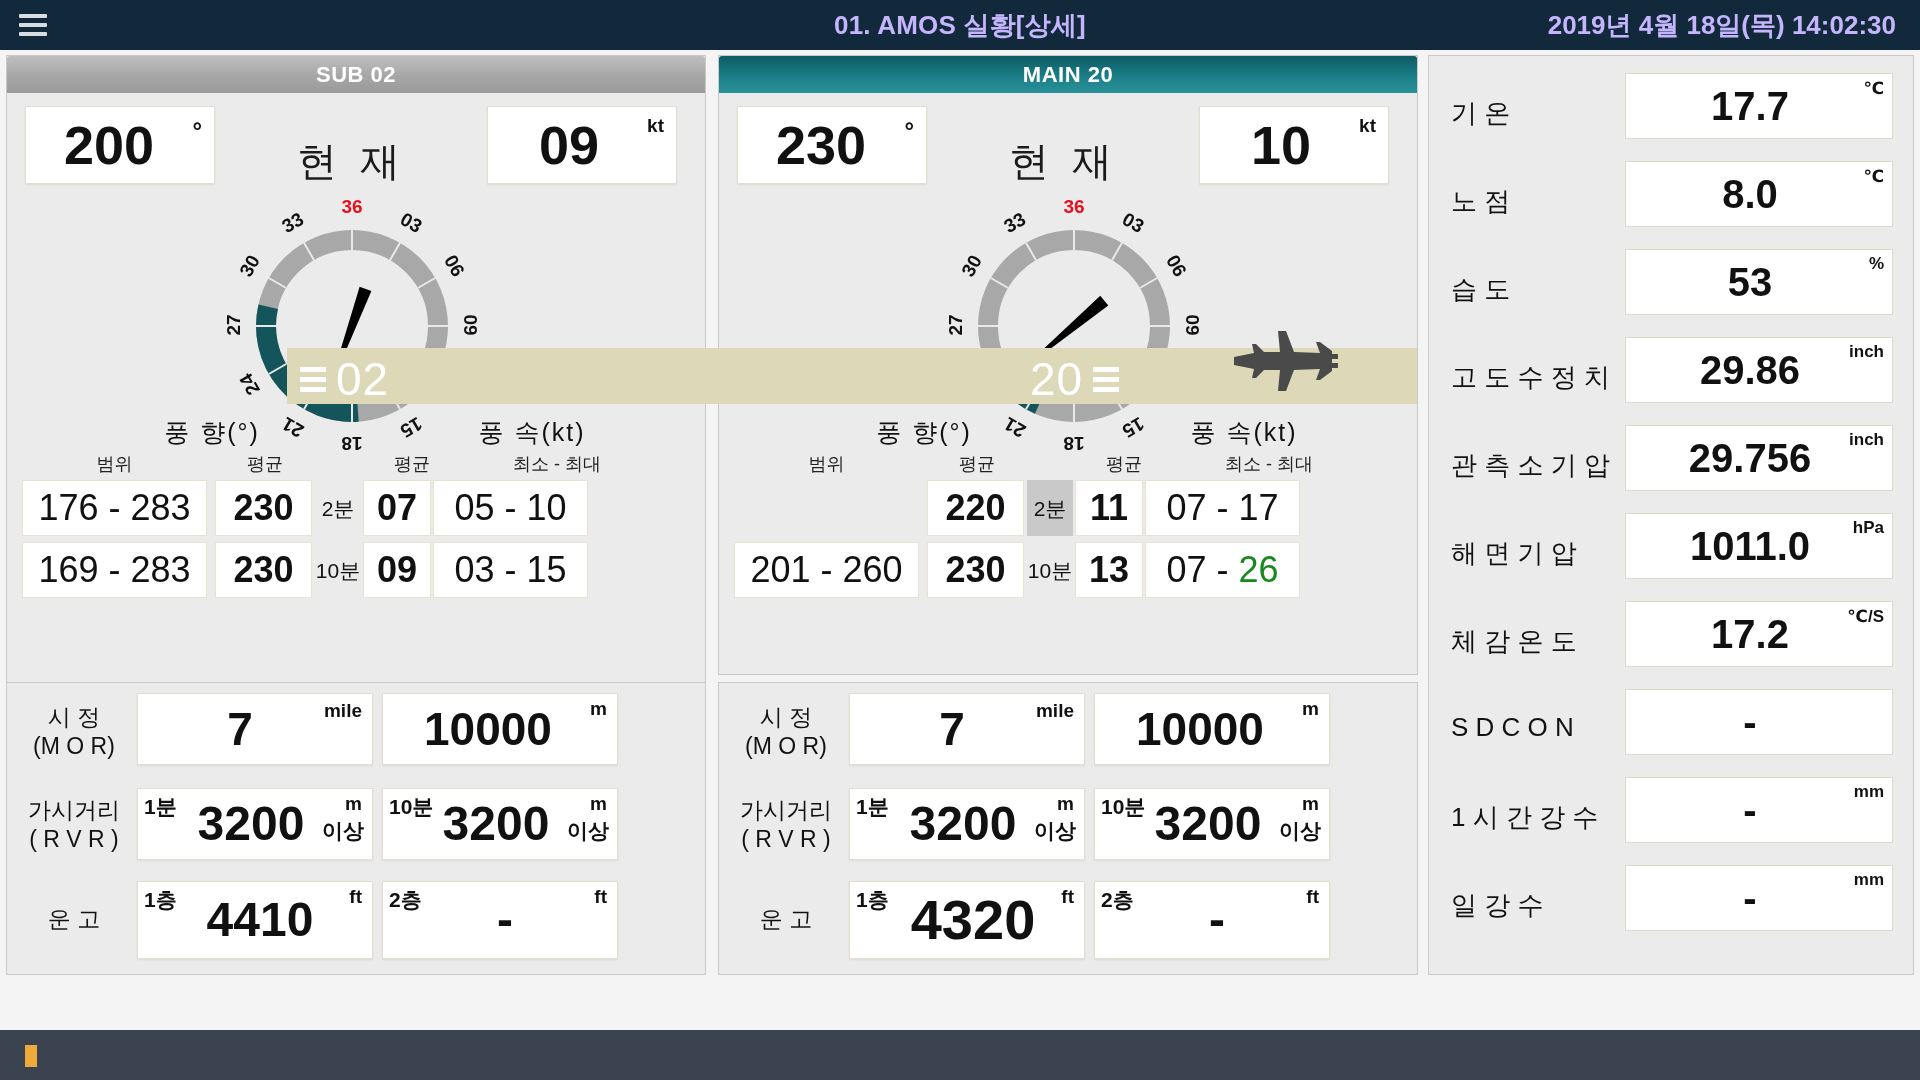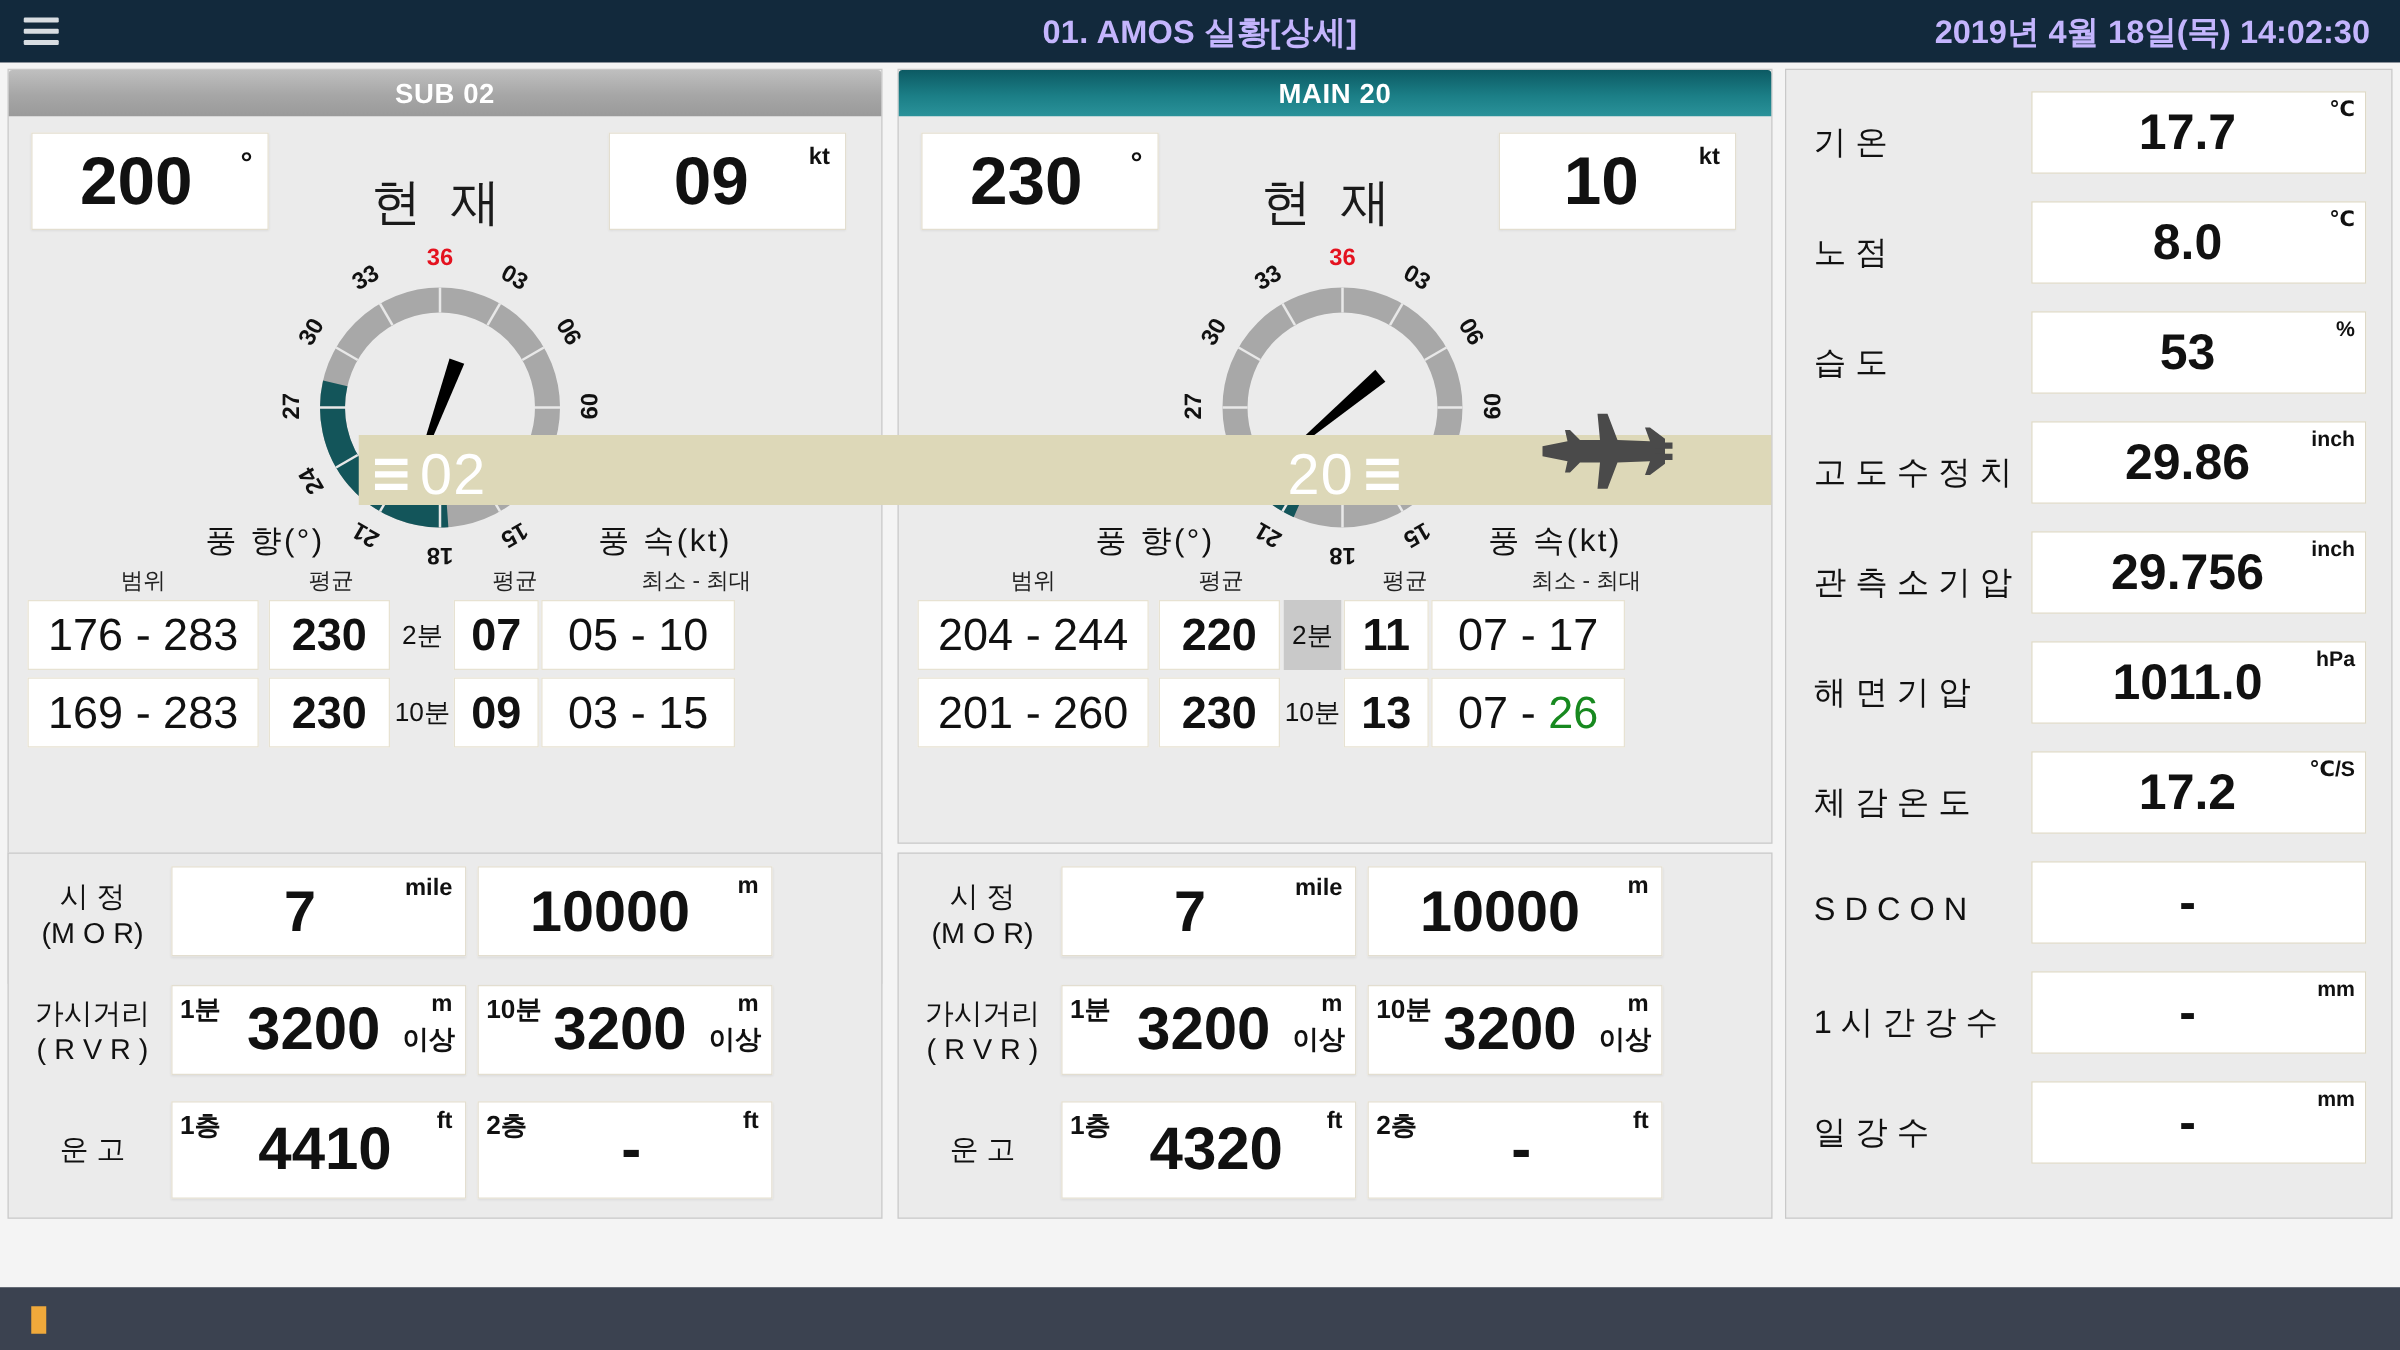--- a/index.html
+++ b/index.html
@@ -268,21 +268,20 @@
       <div class="tick-lab" style="left: 220px; top: 258px; transform: rotate(270deg);">27</div>
       <div class="tick-lab" style="left: 235.809px; top: 199px; transform: rotate(300deg);">30</div>
       <div class="tick-lab" style="left: 279px; top: 155.809px; transform: rotate(330deg);">33</div>
       <div class="tick-lab red" style="left: 338px; top: 140px; transform: rotate(360deg);">36</div>
       <div class="grp-title" style="left: 105px; top: 360px; width: 200px; text-align: center;">풍 향(°)</div>
       <div class="grp-title" style="left: 410px; top: 360px; width: 230px; text-align: center;">풍 속(kt)</div>
       <div class="sub-title" style="left: 15px; top: 396px; width: 185px;">범위</div>
       <div class="sub-title" style="left: 208px; top: 396px; width: 100px;">평균</div>
       <div class="sub-title" style="left: 355px; top: 396px; width: 100px;">평균</div>
       <div class="sub-title" style="left: 460px; top: 396px; width: 180px;">최소 - 최대</div>
-      <div class="cell" style="left: 15px; top: 424px; width: 185px; height: 56px;">204 - 244</div>
       <div class="cell bold" style="left: 208px; top: 424px; width: 97px; height: 56px;">220</div>
       <div class="cell graybg" style="left: 308px; top: 424px; width: 46px; height: 56px;">2분</div>
       <div class="cell bold" style="left: 356px; top: 424px; width: 68px; height: 56px;">11</div>
       <div class="cell" style="left: 426px; top: 424px; width: 155px; height: 56px;">
         <span>07</span>
         <span style="padding: 0px 10px;">-</span>
         <span>17</span>
       </div>
       <div class="cell" style="left: 15px; top: 486px; width: 185px; height: 56px;">201 - 260</div>
       <div class="cell bold" style="left: 208px; top: 486px; width: 97px; height: 56px;">230</div>
@@ -319,21 +318,21 @@
       </div>
       <div class="vbox" style="left: 375px; top: 105px; width: 236px; height: 72px;">
         <div class="minitag" style="left: 6px; top: 4px;">10분</div>
         <div class="num" style="font-size: 48px; padding-left: 26px; padding-right: 34px;">3200</div>
         <div class="suffix" style="right: 8px; bottom: 14px; font-size: 21px;">이상</div>
         <div class="unit" style="right: 10px; top: 4px;">m</div>
       </div>
       <div class="rowlabel" style="left: 12px; top: 222px; width: 110px;">운    고</div>
       <div class="vbox" style="left: 130px; top: 198px; width: 236px; height: 78px;">
         <div class="minitag" style="left: 6px; top: 4px;">1층</div>
-        <div class="num" style="font-size: 48px; padding-left: 20px; padding-right: 8px;">4320</div>
+        <div class="num" style="font-size: 56px; padding-left: 20px; padding-right: 8px;">4320</div>
         <div class="unit" style="right: 10px; top: 4px;">ft</div>
       </div>
       <div class="vbox" style="left: 375px; top: 198px; width: 236px; height: 78px;">
         <div class="minitag" style="left: 6px; top: 4px;">2층</div>
         <div class="num" style="font-size: 48px; padding-left: 20px; padding-right: 10px;">-</div>
         <div class="unit" style="right: 10px; top: 4px;">ft</div>
       </div>
     </div>
     <div style="position: absolute; left: 287px; top: 298px; width: 1130px; height: 56px; background: rgb(221, 216, 184); z-index: 5;"></div>
     <div class="rwy-id" style="left: 300px; top: 302px; z-index: 6;">

